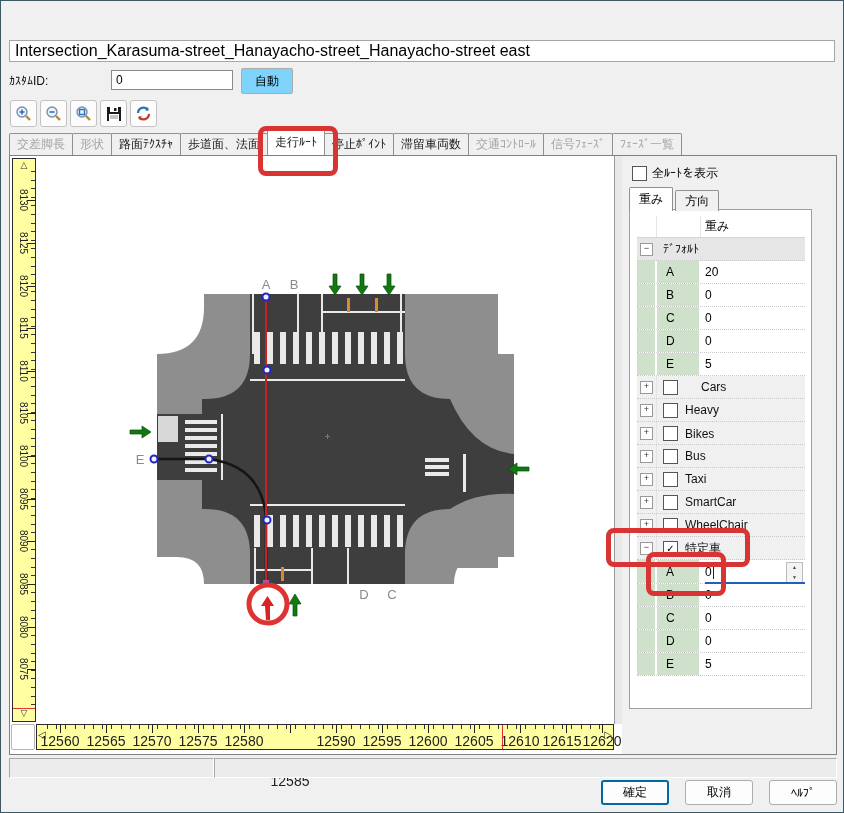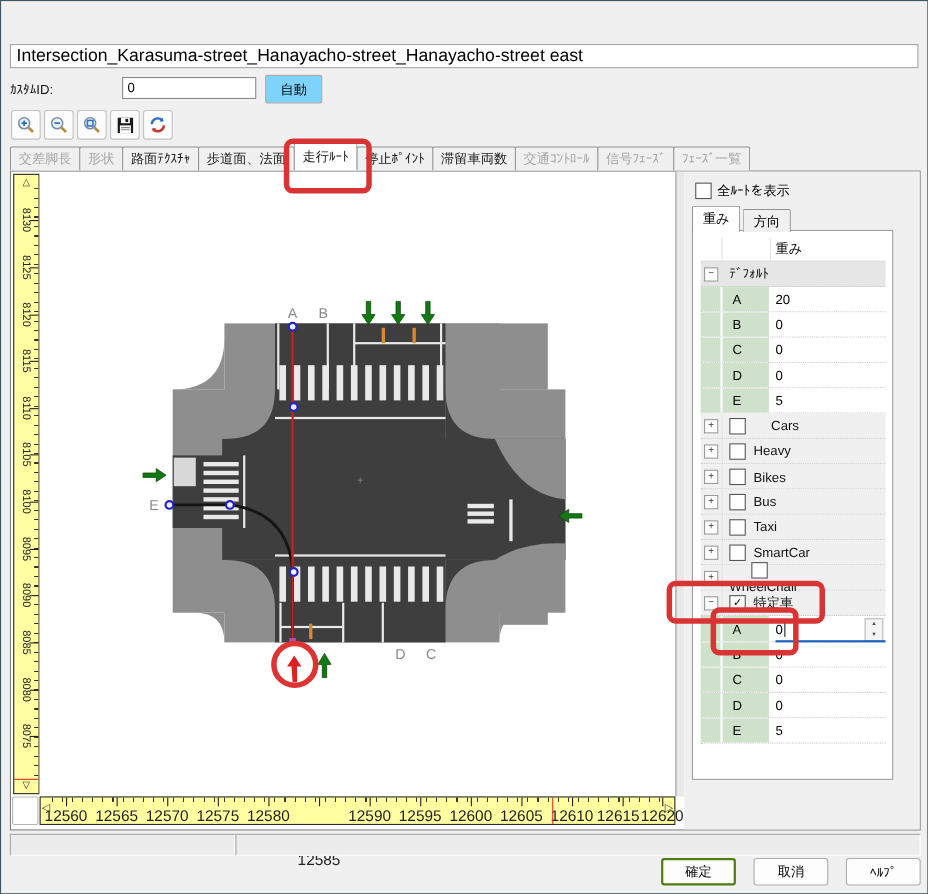--- a/index.html
+++ b/index.html
@@ -68,21 +68,21 @@
   .spinner div{flex:1;font-size:5px;line-height:9px;text-align:center;color:#444;}
   .editline{position:absolute;left:0;right:0;bottom:-1px;height:2px;background:#1f5fc0;}
   
   .ann{position:absolute;border:5px solid #d93434;border-radius:8px;z-index:9;pointer-events:none;}
   
   .statusbar{position:absolute;left:8px;top:757px;width:828px;height:20px;display:flex;box-sizing:border-box;}
   .scell{height:100%;border:1px solid #a8a8a8;border-right-color:#fff;border-bottom-color:#fdfdfd;background:#ececec;box-sizing:border-box;}
   .scell.s1{width:205px;}
   .scell.s2{flex:1;}
   .fbtn{position:absolute;top:779px;width:68px;height:25px;background:#fdfdfd;border:1px solid #adadad;border-radius:3px;font-size:12px;display:flex;align-items:center;justify-content:center;box-sizing:border-box;}
-  .fbtn.default{border:2px solid #4d7c0f;}
+  .fbtn.default{border:2px solid #0369a1;}
 </style>
 </head>
 <body>
 
 <div class="app">
 
 
   <input class="namefield" value="Intersection_Karasuma-street_Hanayacho-street_Hanayacho-street east" style="">
   <div class="cid-label">ｶｽﾀﾑID:</div>
   <input class="cid-input" value="0" style="">
@@ -432,21 +432,21 @@
               </div>
             <div style="display:flex;align-items:center;padding-left:6px;">
                 <div class="gchk"></div>
                 <span class="glabel">SmartCar</span>
               </div>
           </div>
           <div class="grow grp">
             <div class="c1">
                 <div class="expico">+</div>
               </div>
-            <div style="display:flex;align-items:center;padding-left:6px;flex-direction:column;">
+            <div style="display:flex;align-items:center;padding-left:6px;">
                 <div class="gchk"></div>
                 <span class="glabel">WheelChair</span>
               </div>
           </div>
           <div class="grow grp">
             <div class="c1">
                 <div class="expico">−</div>
               </div>
             <div style="display:flex;align-items:center;padding-left:6px;">
                 <div class="gchk">✓</div>

